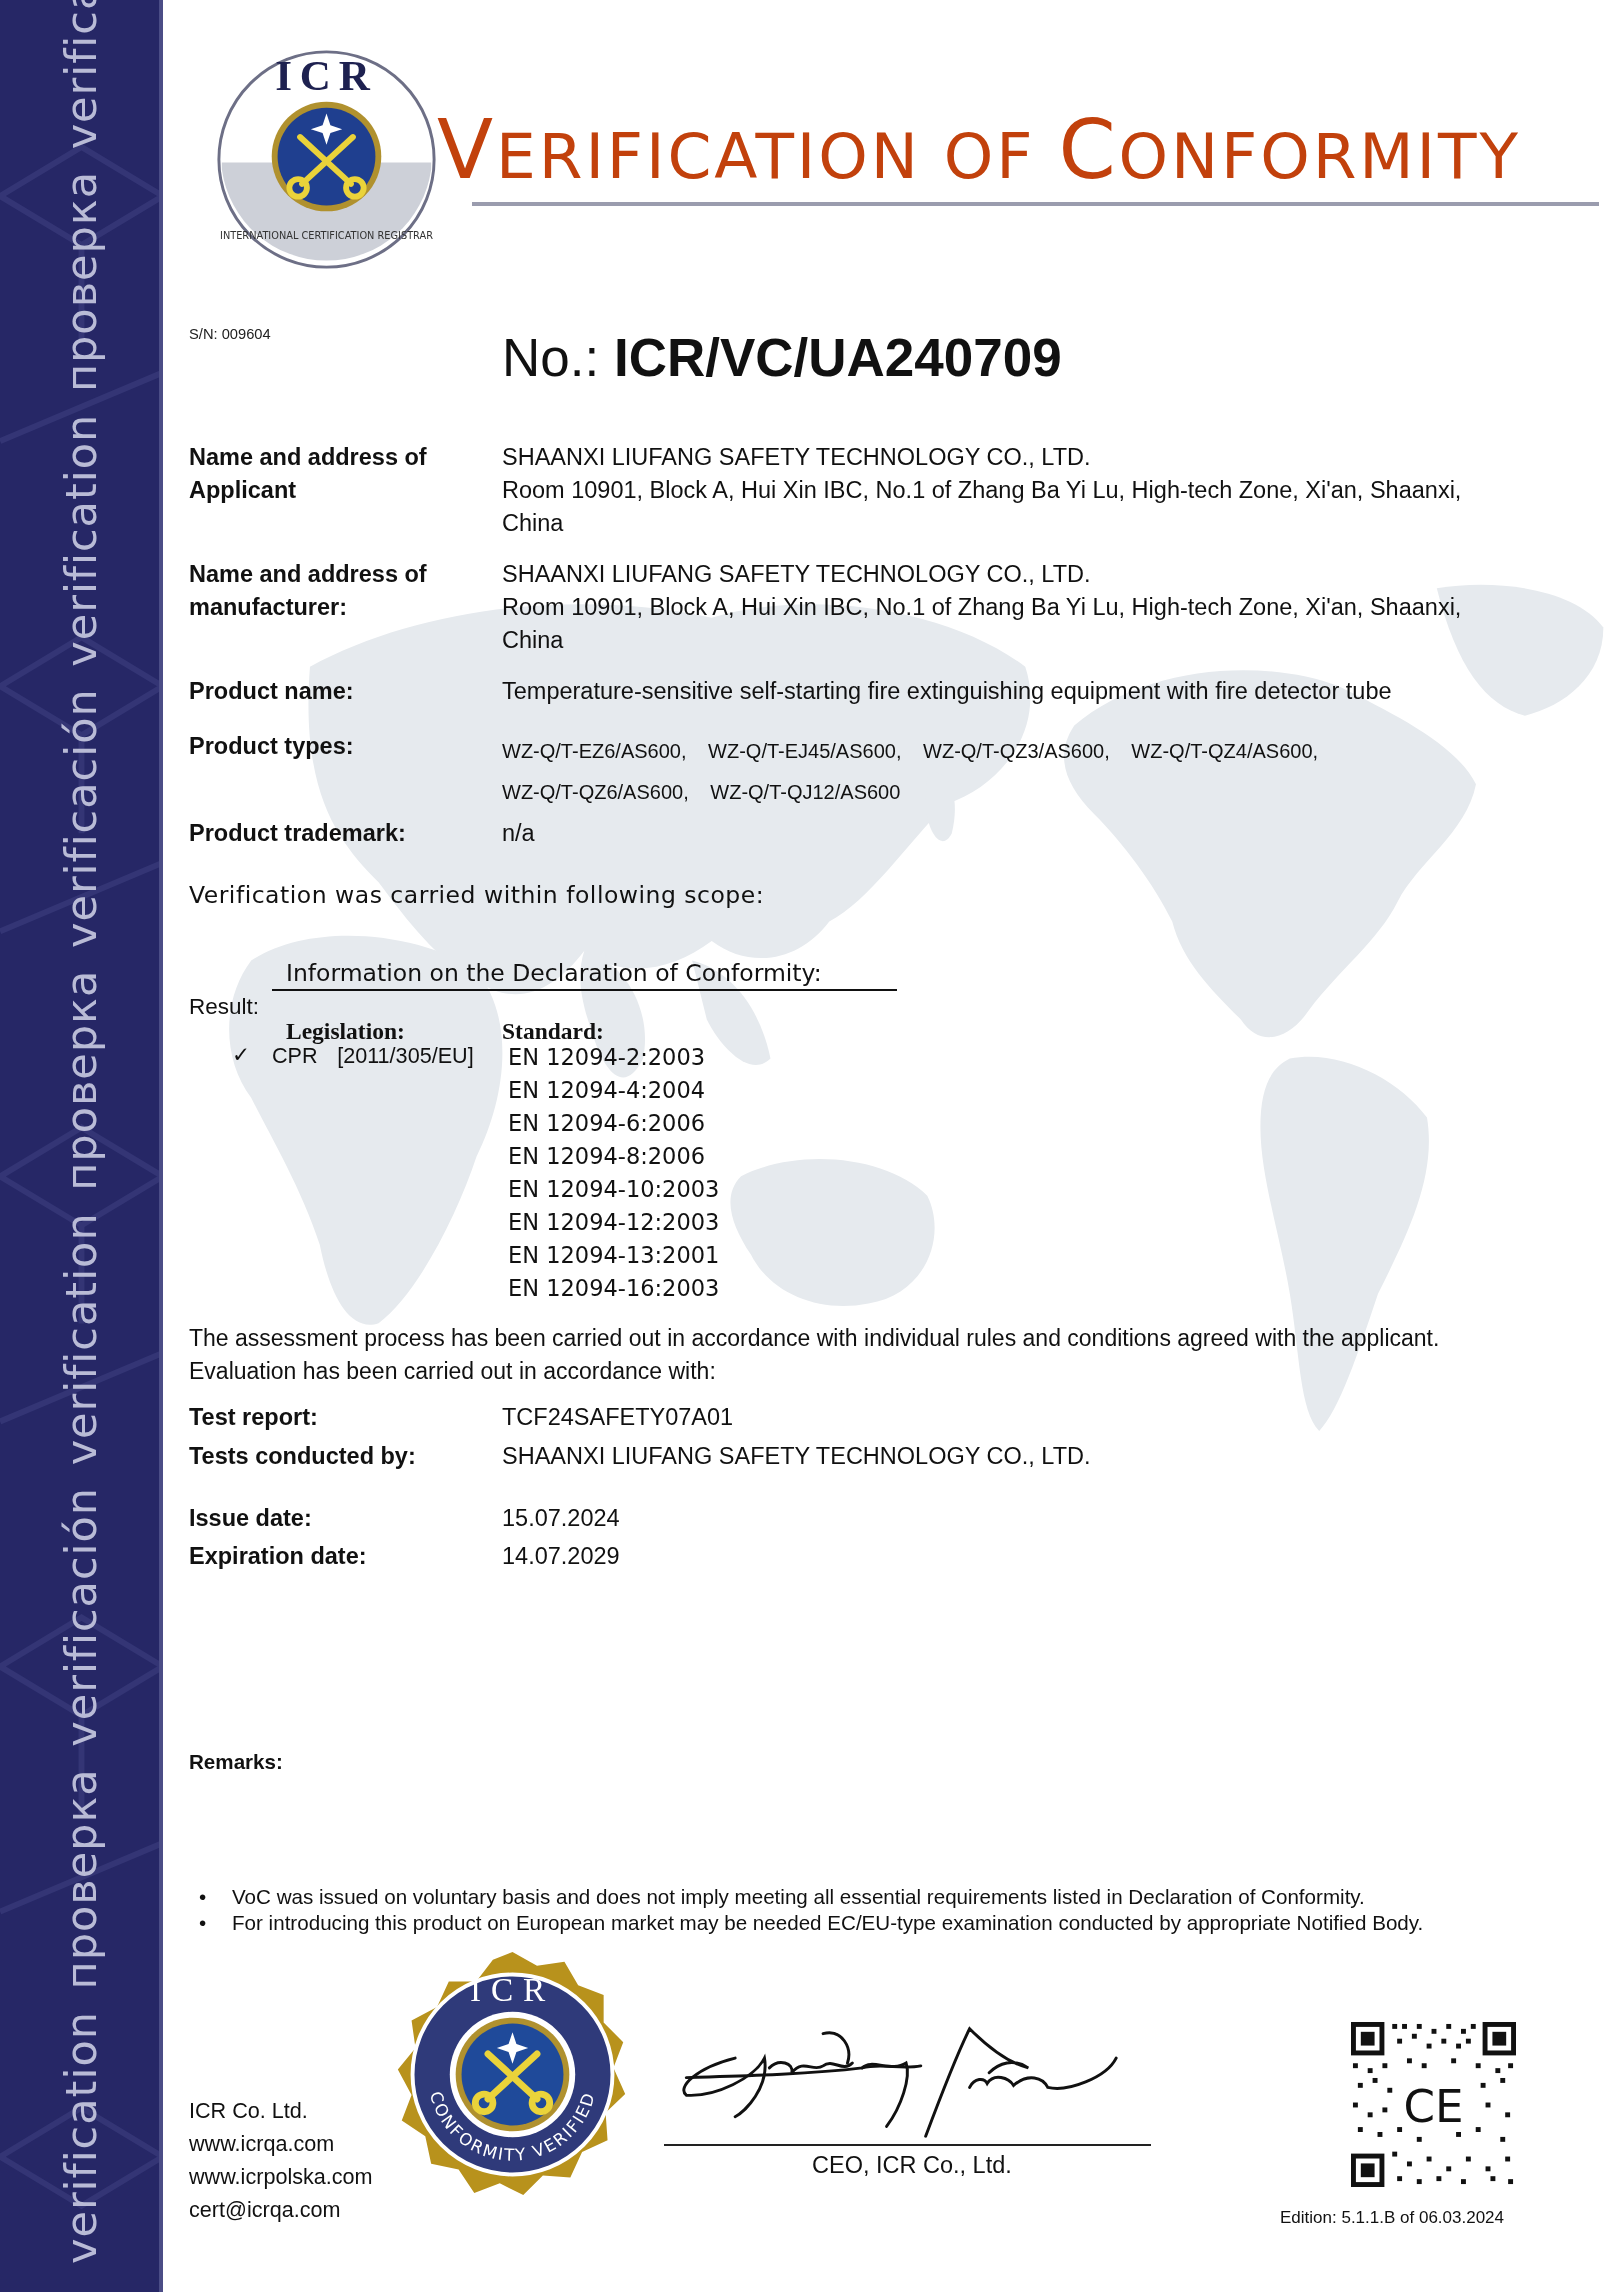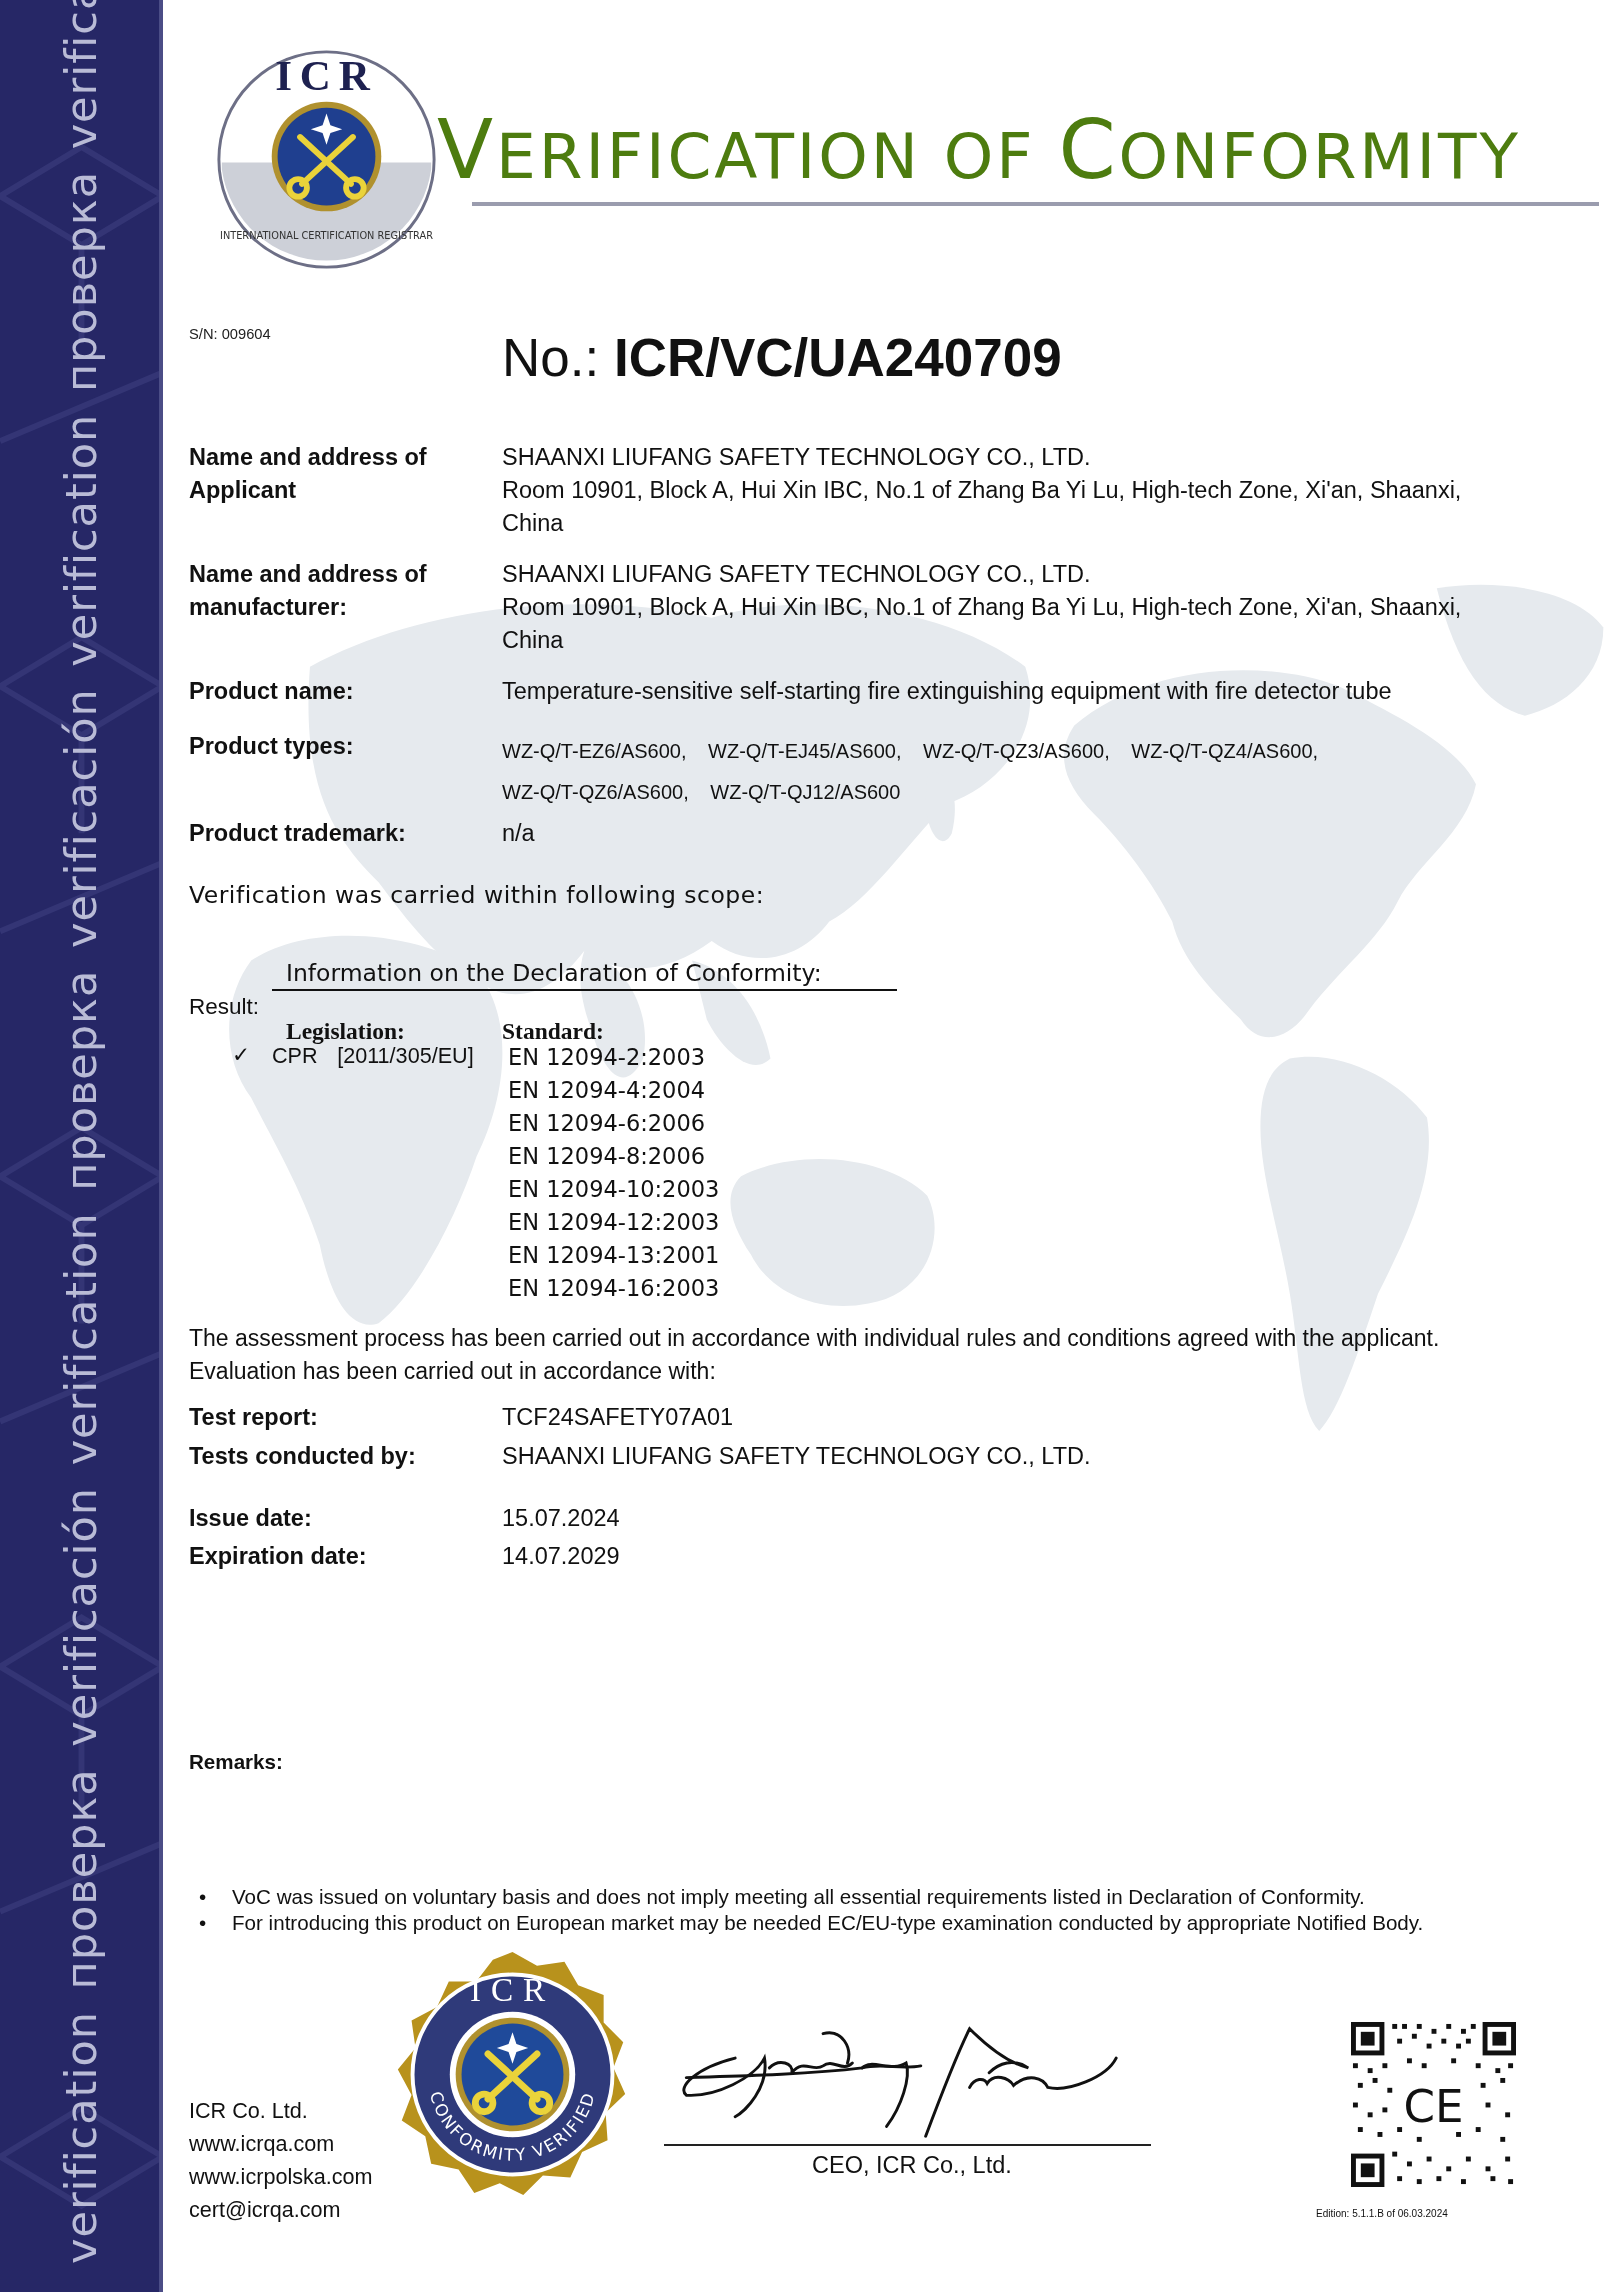--- a/index.html
+++ b/index.html
@@ -23,21 +23,21 @@
   }
   .sidebar-text span { margin-right: 21.6px; }
   .sidebar-edge { position:absolute; left:159px; top:0; width:3.9px; height:2293px; background:#4b4d86; }
 
   
   .worldmap { position: absolute; left: 163px; top: 549px; width: 1458px; height: 1029px; }
 
   
   .title {
     position: absolute; left: 437px; top: 102px;
-    font-family: "DejaVu Sans", sans-serif; color: #4d7c0f;
+    font-family: "DejaVu Sans", sans-serif; color: #c2410c;
     font-size: 63px; letter-spacing: 2.9px; white-space: nowrap; font-weight: normal;
   }
   .title .big { font-size: 82px; }
   .title-rule { position: absolute; left: 472px; top: 202px; width: 1127px; height: 3.9px; background: #9a9cae; }
   .sn { position: absolute; left: 189px; top: 326px; font-size: 14.7px; color: #222; }
   .docno { position: absolute; left: 502px; top: 327px; font-size: 53px; color: #111; white-space: nowrap; }
   .docno b { font-weight: bold; }
 
   .lbl { position: absolute; left: 189px; font-weight: bold; font-size: 23.5px; line-height: 33px; white-space: nowrap; }
   .val { position: absolute; left: 502px; font-size: 23.5px; line-height: 33px; white-space: nowrap; }
@@ -60,21 +60,21 @@
   .remarks { position: absolute; left: 199px; top: 1884px; margin: 0; padding: 0; list-style: none; font-size: 20.6px; line-height: 25.5px; }
   .remarks li { white-space: nowrap; }
   .remarks li .bullet { display: inline-block; width: 33px; }
 
   .footer-addr { position: absolute; left: 189px; top: 2094px; font-size: 21.6px; line-height: 33px; }
   .seal { position: absolute; left: 390px; top: 1952px; }
   .signature { position: absolute; left: 676px; top: 2019px; }
   .sig-rule { position: absolute; left: 664px; top: 2144px; width: 487px; height: 2px; background: #222; }
   .ceo { position: absolute; left: 812px; top: 2152px; font-size: 23.5px; white-space: nowrap; }
   .qr { position: absolute; left: 1351px; top: 2022px; }
-  .edition { position: absolute; left: 1316px; top: 2208px; font-size: 10px; white-space: nowrap; }
+  .edition { position: absolute; left: 1280px; top: 2208px; font-size: 17px; white-space: nowrap; }
   .logo { position: absolute; left: 214px; top: 47px; }
 </style>
 </head>
 <body>
 
 <div class="sidebar">
   <svg class="pattern" width="163" height="2293" viewBox="0 0 166 2339">
     <g stroke="#3a3c7c" stroke-width="6" fill="none" opacity="0.7">
       <path d="M0 200 L83 150 L166 200 L83 250 Z M83 250 L83 350 M0 700 L83 650 L166 700 L83 750 Z M83 750 L83 850 M0 1200 L83 1150 L166 1200 L83 1250 Z M83 1250 L83 1350 M0 1700 L83 1650 L166 1700 L83 1750 Z M83 1750 L83 1850 M0 2200 L83 2150 L166 2200 L83 2250 Z"></path>
       <path d="M0 450 L166 380 M0 950 L166 880 M0 1450 L166 1380 M0 1950 L166 1880"></path>

